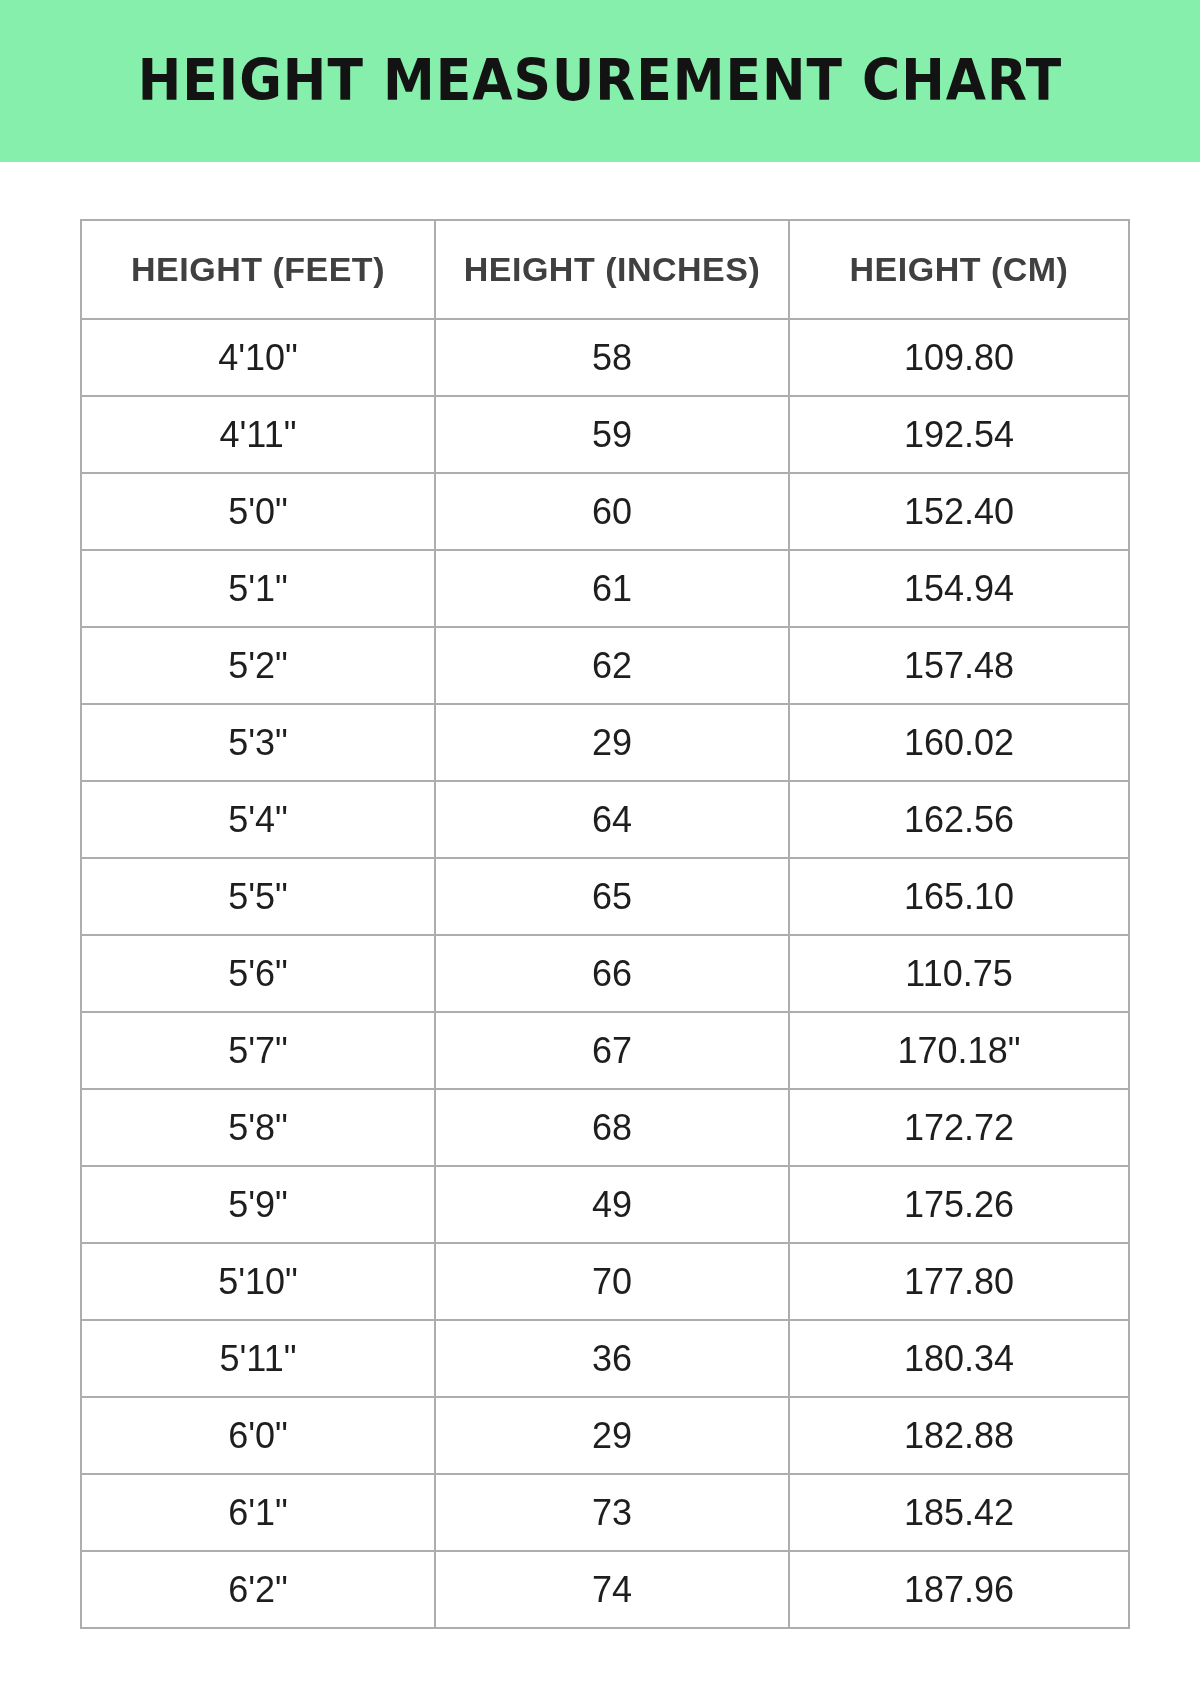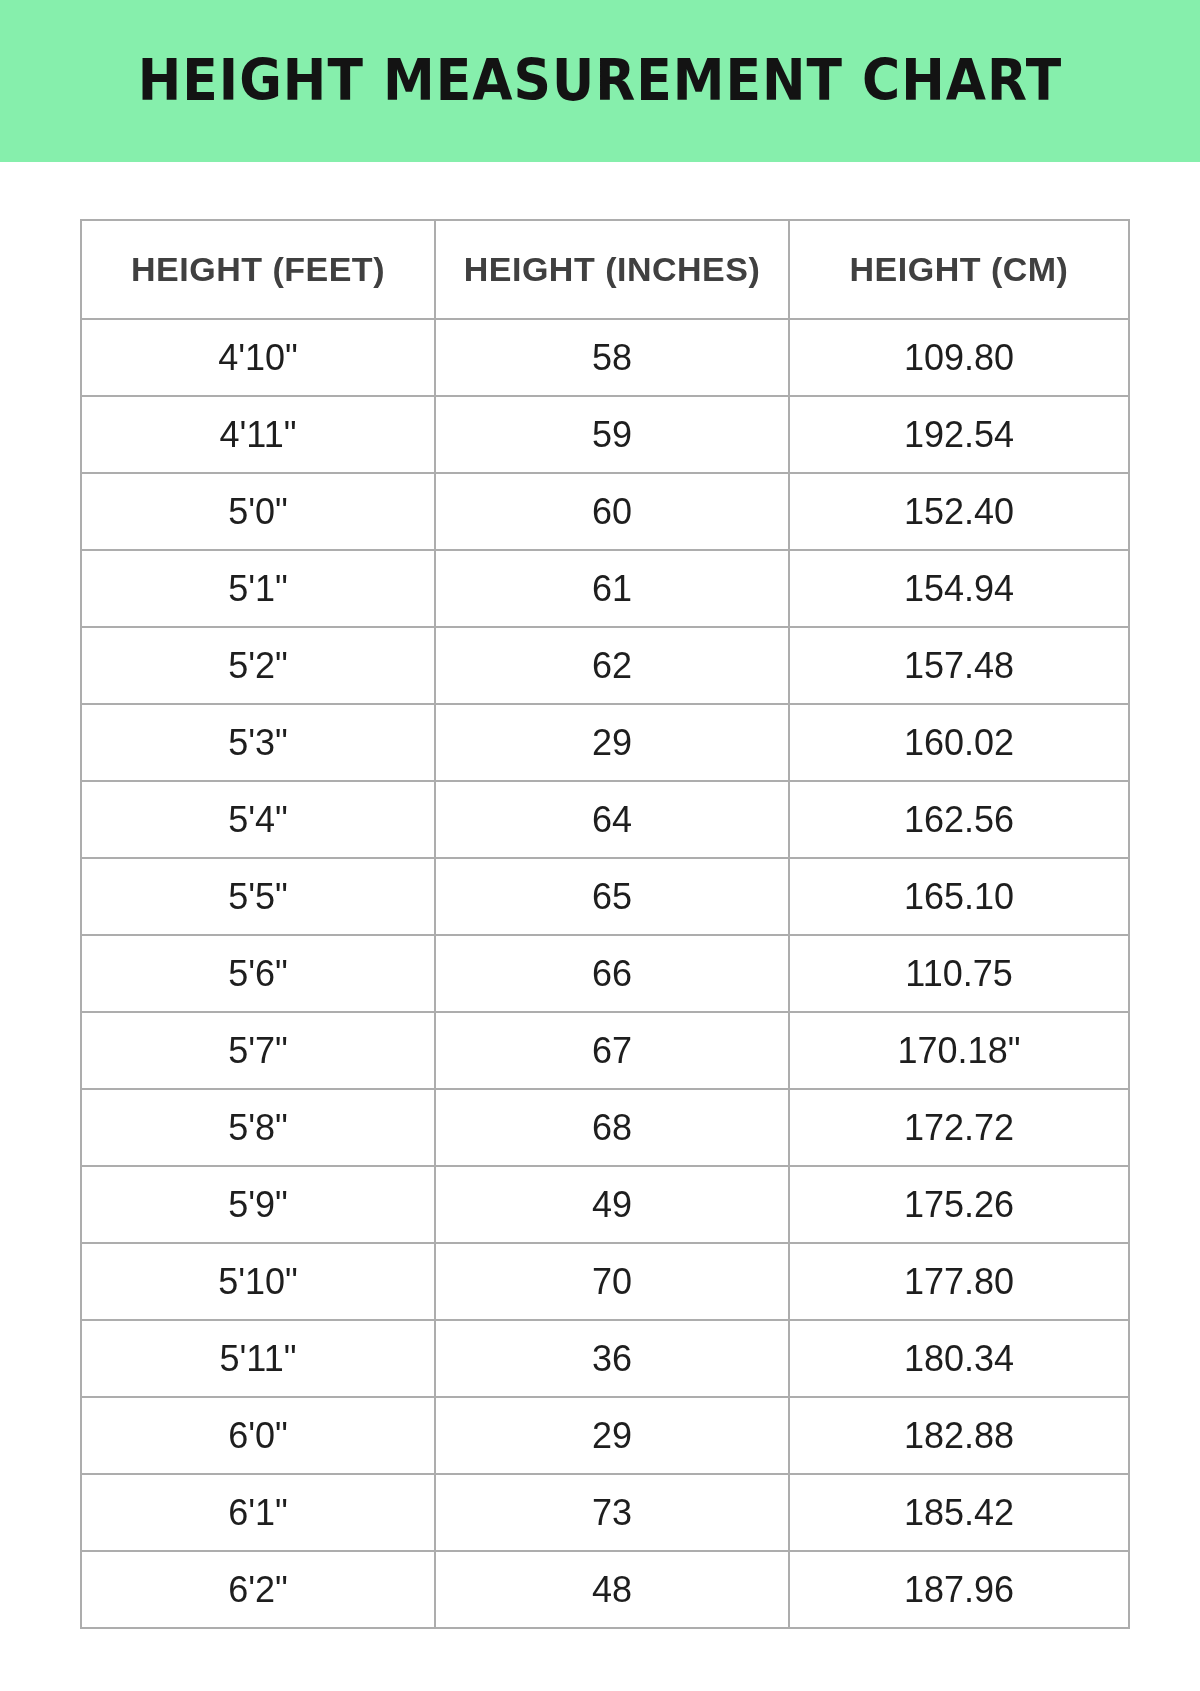--- a/index.html
+++ b/index.html
@@ -161,18 +161,18 @@
           <td>29</td>
           <td>182.88</td>
         </tr>
         <tr>
           <td>6'1"</td>
           <td>73</td>
           <td>185.42</td>
         </tr>
         <tr>
           <td>6'2"</td>
-          <td>48</td>
+          <td>74</td>
           <td>187.96</td>
         </tr>
       </tbody>
   </table>
 </main>
 
 </body></html>

